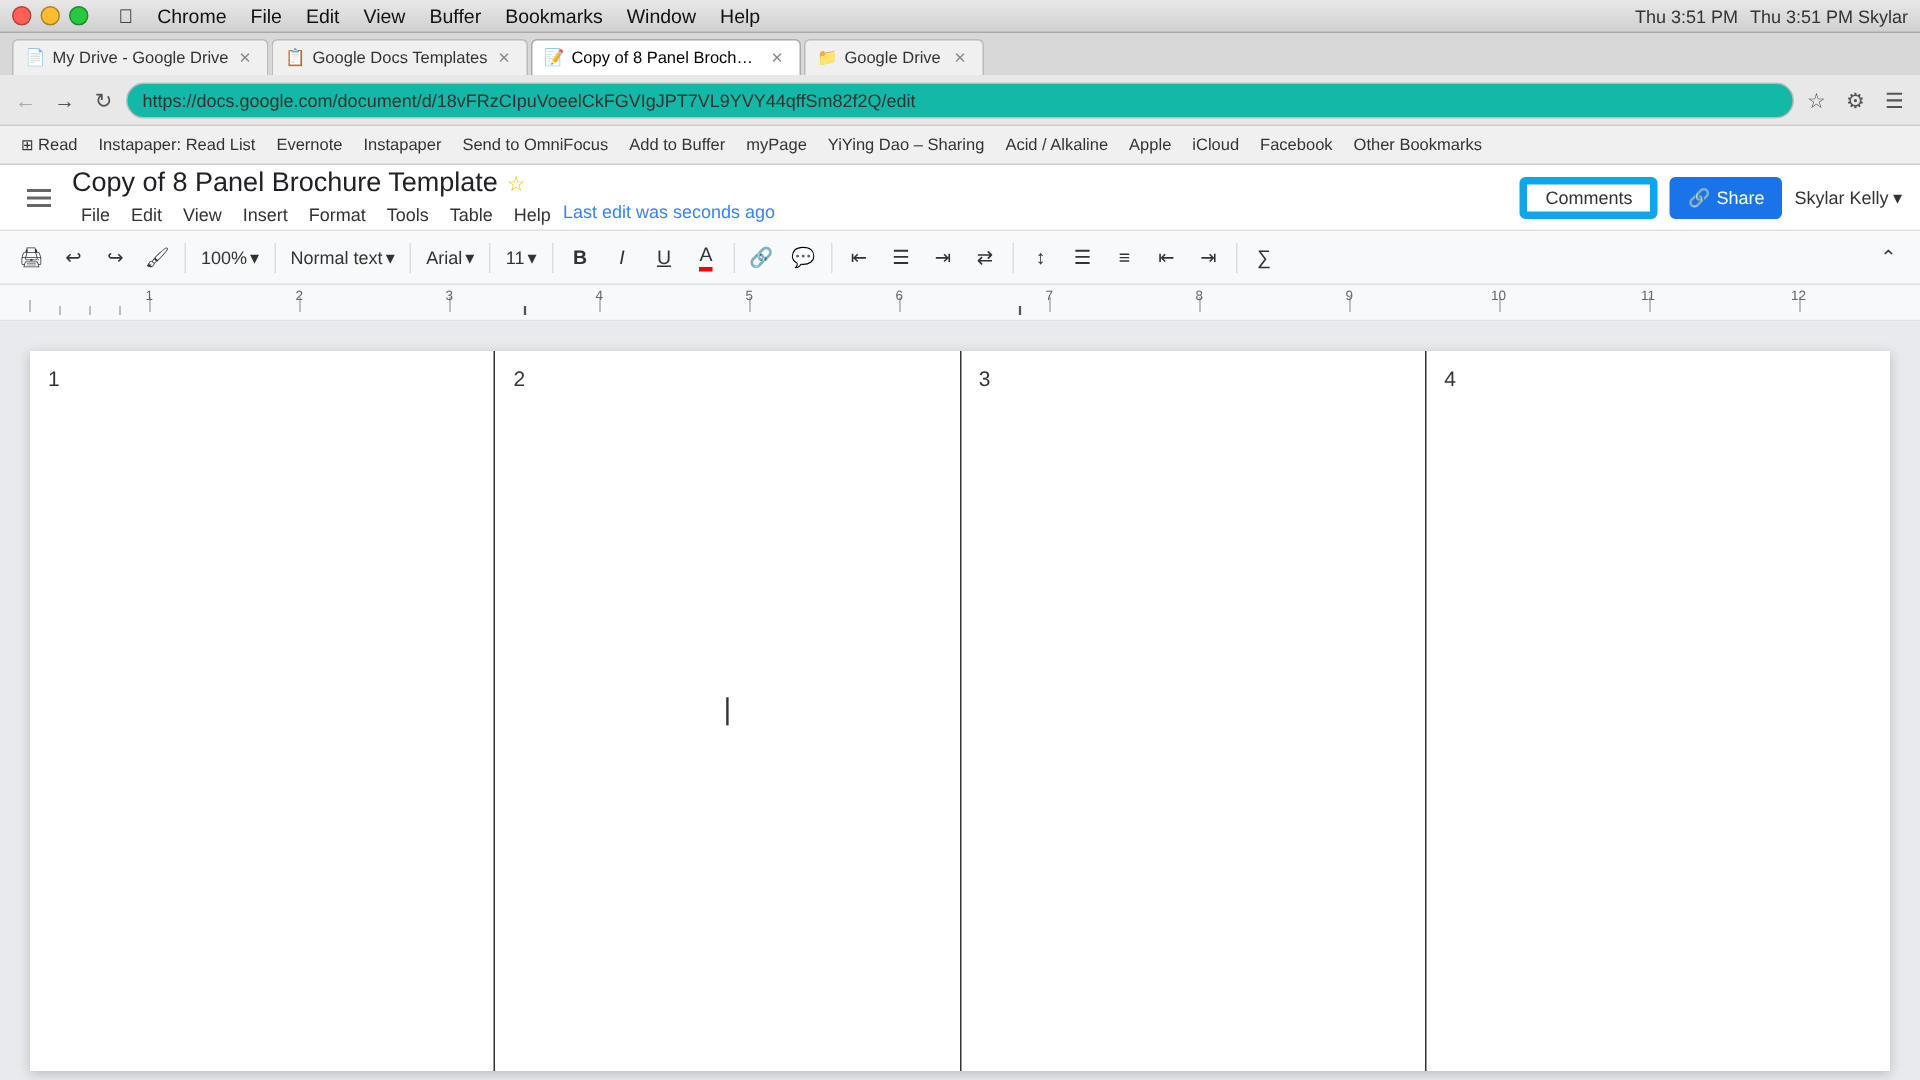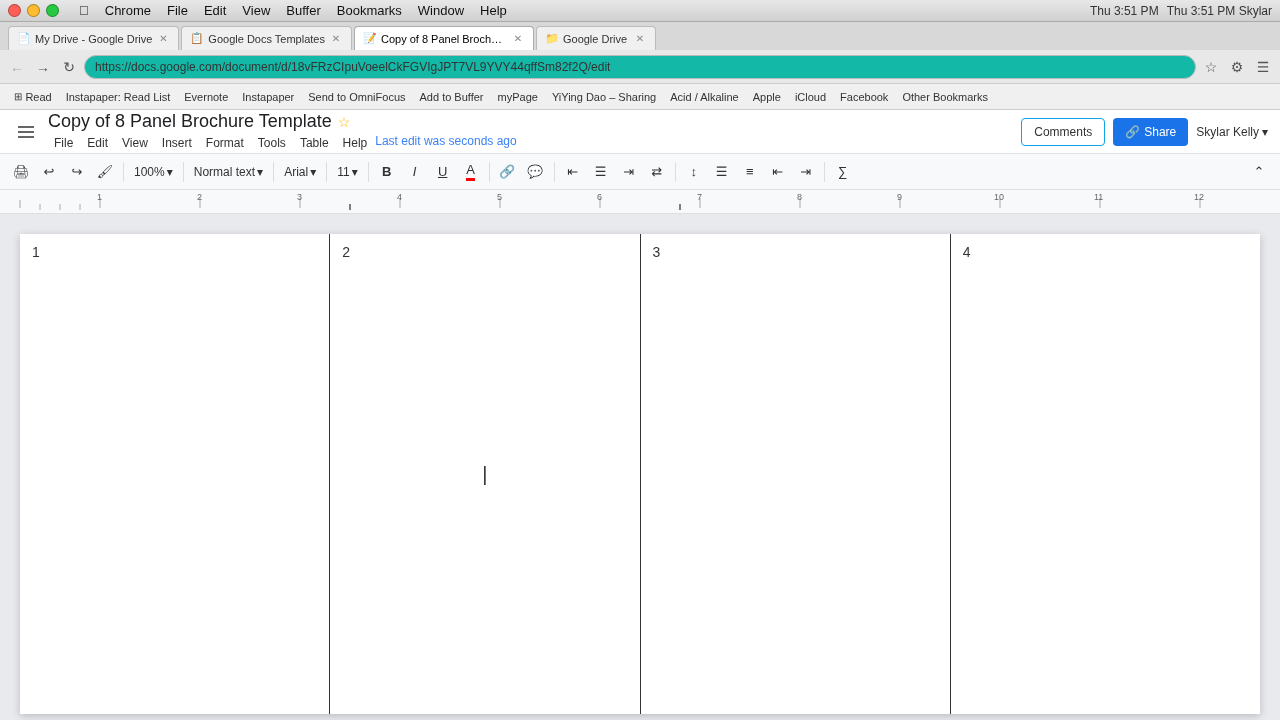--- a/index.html
+++ b/index.html
@@ -145,21 +145,21 @@
     .docs-menu-bar { display: flex; gap: 2px; margin-top: 2px; }
     .docs-menu-item {
       font-size: 12px; color: #333; padding: 2px 6px;
       cursor: pointer; border-radius: 3px;
     }
     
     .docs-header-right { display: flex; align-items: center; gap: 8px; }
     .last-edit { font-size: 12px; color: #3b82f6; }
     .btn-comments {
       height: 28px; padding: 0 12px;
-      border: 1px solid #0ea5e9; border-radius: 4px;
+      border: 5px solid #0ea5e9; border-radius: 4px;
       background: #fff; font-size: 12px; color: #333;
       cursor: pointer; display: flex; align-items: center; gap: 4px;
     }
     .btn-share {
       height: 28px; padding: 0 12px;
       border: none; border-radius: 4px;
       background: #1a73e8; font-size: 12px; color: #fff;
       cursor: pointer; display: flex; align-items: center; gap: 4px;
     }
     .user-info { font-size: 12px; color: #333; display: flex; align-items: center; gap: 3px; cursor: pointer; }

